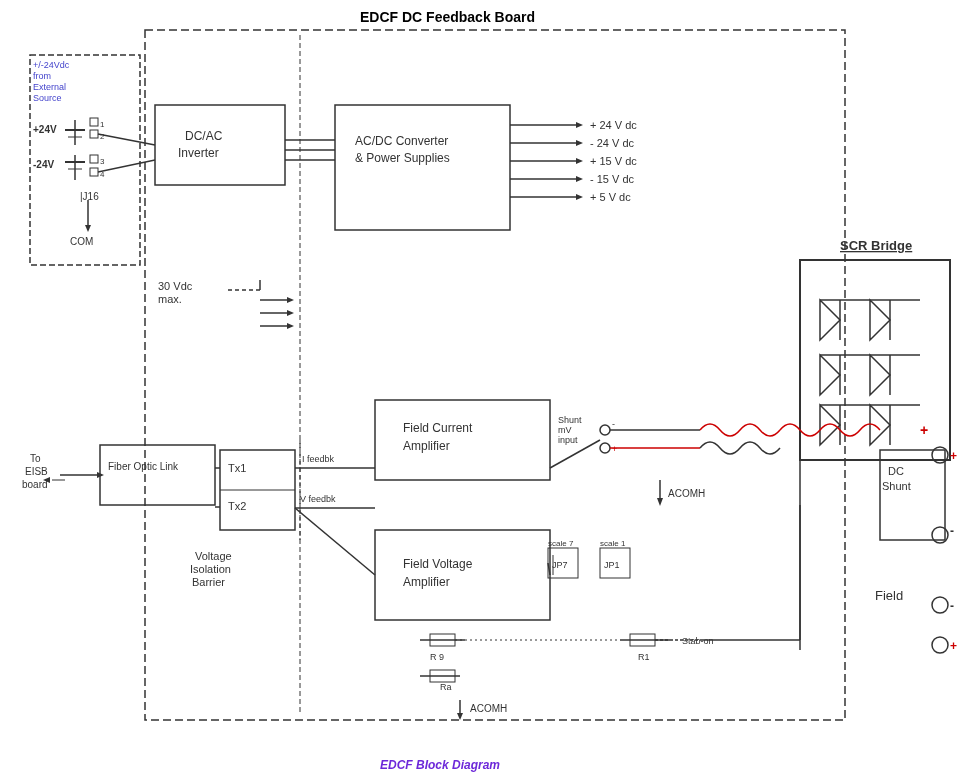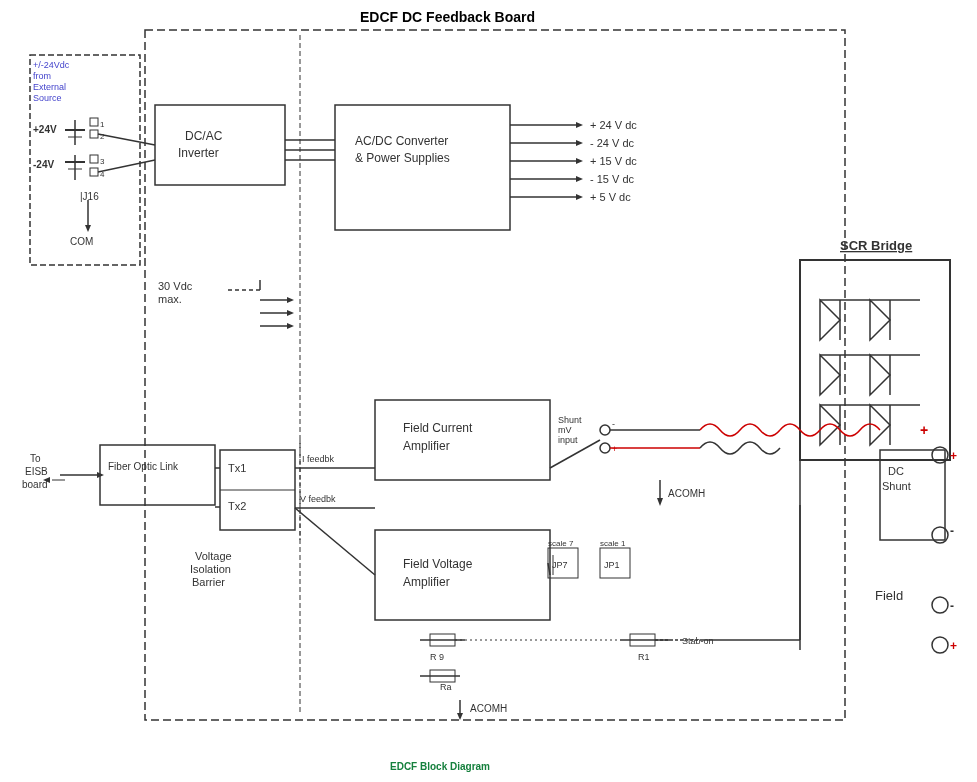--- a/index.html
+++ b/index.html
@@ -22,23 +22,24 @@
       top: 0;
       left: 0;
       width: 977px;
       height: 782px;
     }
     .caption {
       position: absolute;
       bottom: 10px;
       left: 50%;
       transform: translateX(-50%);
+      font-style: italic;
       font-weight: bold;
-      font-size: 10px;
-      color: #15803d;
+      font-size: 12px;
+      color: #6d28d9;
     }
   </style>
 </head>
 <body>
 
 <div id="diagram-container">
   <svg viewBox="0 0 977 782" xmlns="http://www.w3.org/2000/svg">
 
     <rect x="145" y="30" width="700" height="690" fill="none" stroke="#333" stroke-width="1.5" stroke-dasharray="8,4"></rect>
 

